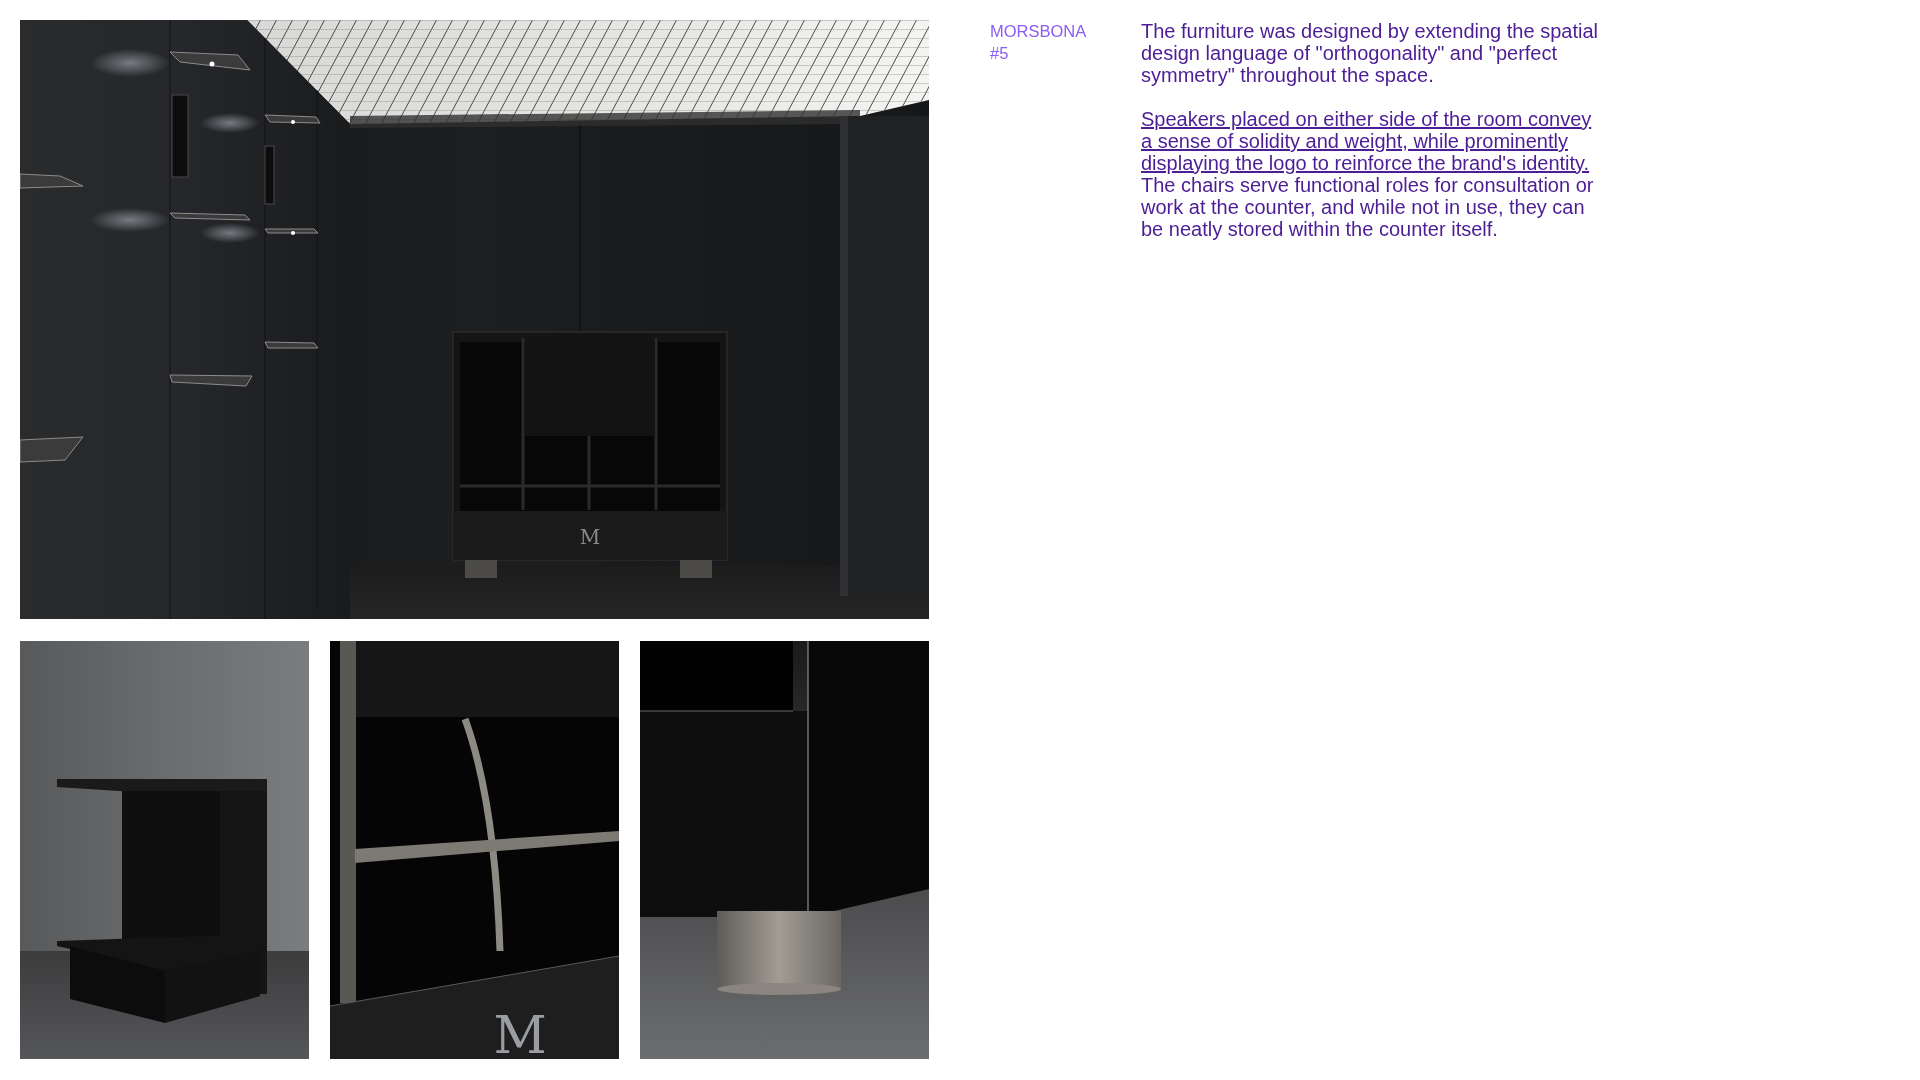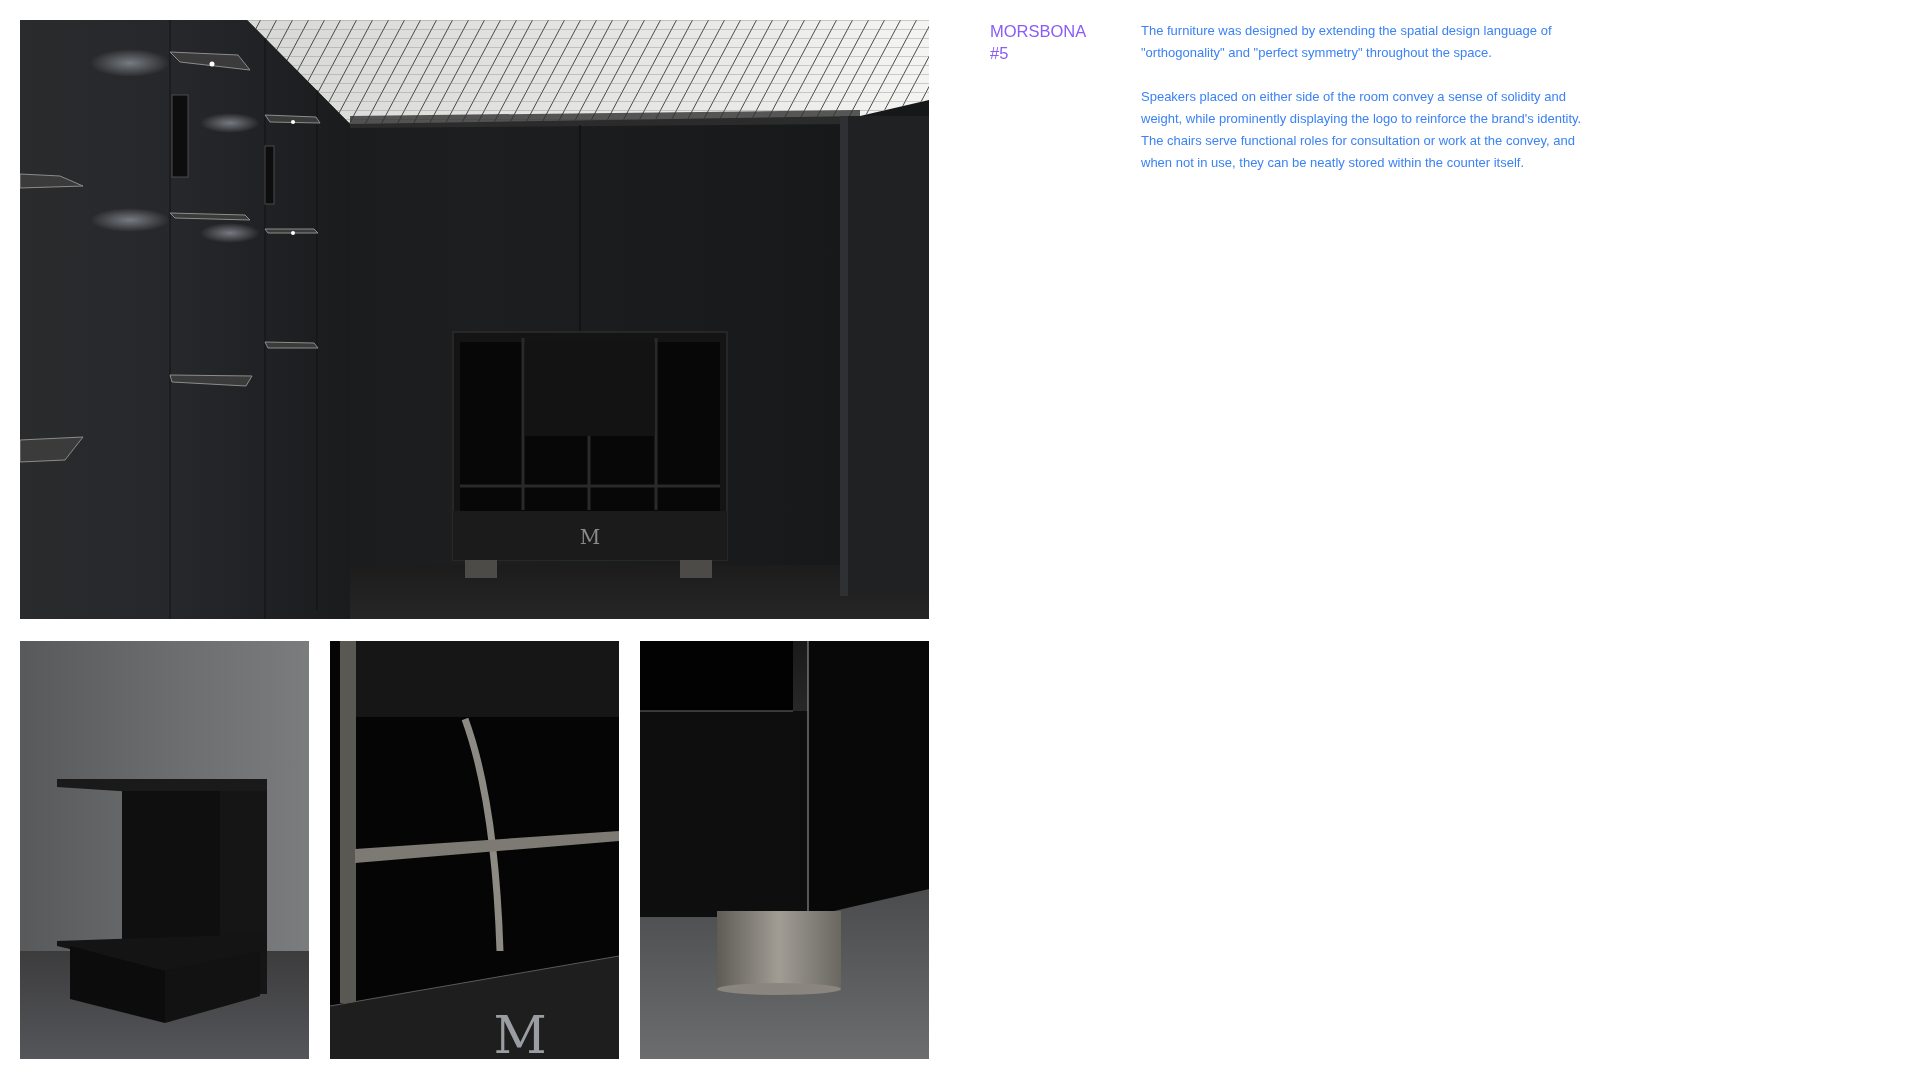--- a/index.html
+++ b/index.html
@@ -4,23 +4,23 @@
 <style>
   html, body { margin:0; padding:0; background:#ffffff; }
   body { width:1920px; height:1080px; position:relative; overflow:hidden; font-family:"Liberation Sans", sans-serif; color:#111; }
   .photo { position:absolute; overflow:hidden; background:#1b1b1c; }
   .photo svg { display:block; width:100%; height:100%; }
   #main-photo { left:20px; top:20px; width:909px; height:599px; }
   #photo-chair { left:20px; top:641px; width:289px; height:418px; }
   #photo-detail { left:330px; top:641px; width:289px; height:418px; }
   #photo-leg { left:640px; top:641px; width:289px; height:418px; }
   .title-block { position:absolute; left:990px; top:20px; font-size:16.5px; line-height:22px; color:#8b5cf6; }
-  .body-block { position:absolute; left:1141px; top:20px; width:460px; font-size:13px; line-height:22px; color:#3b82f6; }
+  .body-block { position:absolute; left:1141px; top:20px; width:460px; font-size:20px; line-height:22px; color:#4c1d95; }
   .body-block p { margin:0; }
-  .body-block p.gap { margin-top:22px; }
+  .body-block p.gap { margin-top:22px;text-decoration:underline; }
 </style>
 </head>
 <body>
 
 <div class="photo" id="main-photo">
   <svg viewBox="0 0 909 599" preserveAspectRatio="none">
     <defs>
       <linearGradient id="wallL" x1="0" x2="1" y1="0" y2="0">
         <stop offset="0" stop-color="#2a2b2d"></stop>
         <stop offset="0.5" stop-color="#26272a"></stop>
@@ -169,14 +169,14 @@
 </div>
 
 <div class="title-block">
   <div>MORSBONA</div>
   <div>#5</div>
 </div>
 
 <div class="body-block">
   <p>The furniture was designed by extending the spatial design language of "orthogonality" and "perfect symmetry" throughout the space.</p>
   <p class="gap">Speakers placed on either side of the room convey a sense of solidity and weight, while prominently displaying the logo to reinforce the brand's identity.</p>
-  <p>The chairs serve functional roles for consultation or work at the convey, and when not in use, they can be neatly stored within the counter itself.</p>
+  <p>The chairs serve functional roles for consultation or work at the counter, and while not in use, they can be neatly stored within the counter itself.</p>
 </div>
 
 </body></html>

